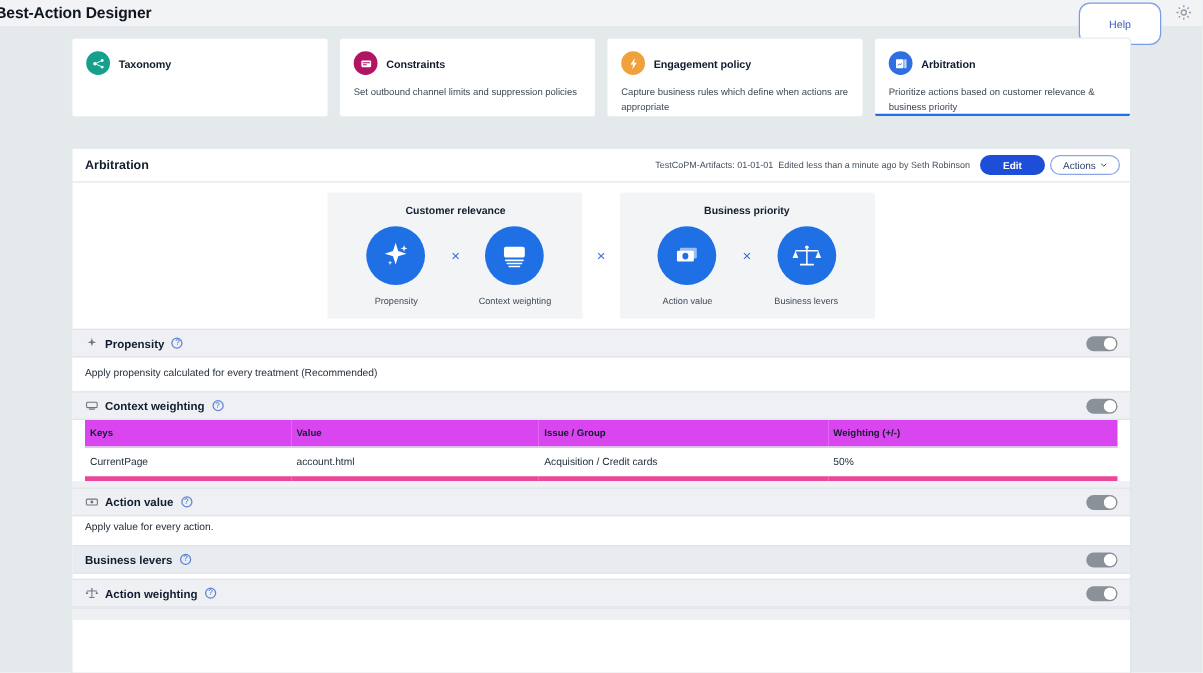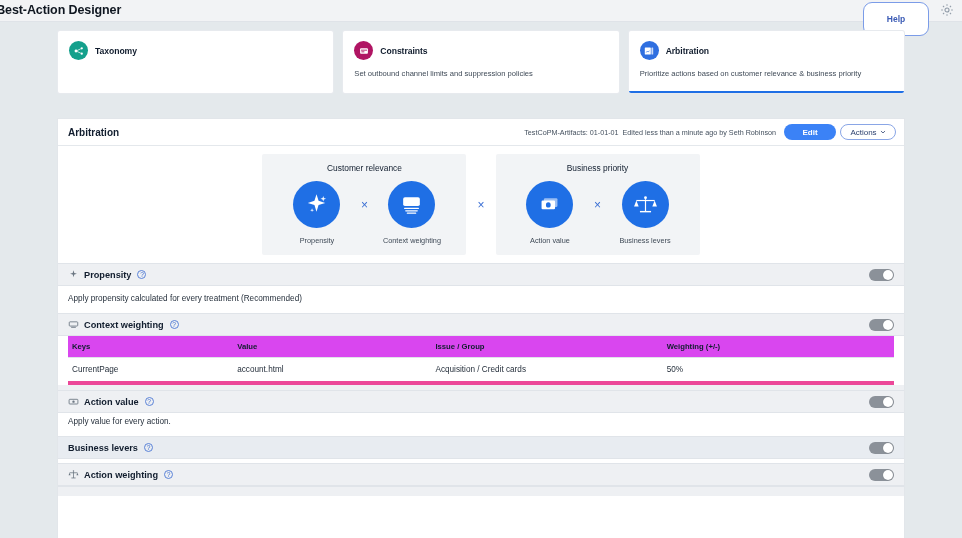--- a/index.html
+++ b/index.html
@@ -19,21 +19,21 @@
   .app-title {
     position: absolute; left: -12px; top: 3px;
     font-size: 12.5px; font-weight: bold; color: #0f1620;
     letter-spacing: -0.1px; white-space: nowrap;
   }
   .help-btn {
     position: absolute; right: 33px; top: 2px;
     width: 66px; height: 34px;
     border: 1px solid #7b9ce8; border-radius: 9px;
     background: #fff; color: #3b5bb5;
-    font-size: 8.5px; font-weight: bold;
+    font-size: 8.5px; font-weight: normal;
     display: flex; align-items: center; justify-content: center;
     cursor: pointer;
   }
   .gear-btn {
     position: absolute; right: 8px; top: 3px;
     width: 14px; height: 14px; cursor: pointer;
     color: #8e99a6;
   }
   .gear-btn svg { display: block; }
 
@@ -84,21 +84,21 @@
   }
   .panel-title { font-size: 10px; font-weight: bold; color: #111d2e; }
   .meta {
     position: absolute; right: 128px; top: 50%; transform: translateY(-50%);
     font-size: 7.2px; color: #44505e; white-space: nowrap;
   }
   .meta .sep { display: inline-block; width: 4px; }
   .edit-btn {
     position: absolute; right: 68px; top: 5px;
     width: 52px; height: 16px; border-radius: 9px;
-    background: #3b82f6; color: #fff;
+    background: #1d4ed8; color: #fff;
     font-size: 8px; font-weight: bold;
     display: flex; align-items: center; justify-content: center;
     cursor: pointer;
   }
   .actions-btn {
     position: absolute; right: 8px; top: 5px;
     width: 56px; height: 16px; border-radius: 9px;
     border: 1px solid #8aa6e6; background: #fff; color: #2a3f6e;
     font-size: 8px;
     display: flex; align-items: center; justify-content: center; gap: 3px;
@@ -110,21 +110,21 @@
   .formula {
     height: 117px; display: flex; align-items: center; justify-content: center;
     gap: 0;
   }
   .group {
     background: #f2f4f6; border-radius: 2px;
     padding: 9px 16px 10px 16px; text-align: center;
     min-width: 204px;
   }
   .group-title {
-    font-size: 8.4px; font-weight: normal; color: #111d2e; margin-bottom: 8px;
+    font-size: 8.4px; font-weight: bold; color: #111d2e; margin-bottom: 8px;
   }
   .group-row { display: flex; align-items: center; gap: 13px; justify-content: center; }
   .node { width: 62px; text-align: center; }
   .node-circle {
     width: 47px; height: 47px; border-radius: 50%;
     background: #1f6fe5; margin: 0 auto 8px auto;
     display: flex; align-items: center; justify-content: center;
   }
   .node-circle svg { display: block; }
   .node-label { font-size: 7.3px; color: #3f4a57; }
@@ -213,20 +213,31 @@
         <svg viewBox="0 0 20 20" width="12" height="12" fill="none" stroke="#fff" stroke-width="1.5">
           <rect x="3.5" y="5.5" width="13" height="9" rx="1.4" fill="#fff" stroke="none"></rect>
           <path d="M5 8.6h10M5.6 11.4h5" stroke="#b01463" stroke-width="1.5"></path>
         </svg>
       </div>
       <div class="card-title">Constraints</div>
     </div>
     <div class="card-desc">Set outbound channel limits and suppression policies</div>
   </div>
 
+  <div class="card">
+    <div class="card-head">
+      <div class="card-ico" style="background:#efa23c">
+        <svg viewBox="0 0 20 20" width="12" height="12" fill="#fff">
+          <path d="M11.6 2.2L5.6 11h3.6l-1.3 6.8 6.2-9.1h-3.7z"></path>
+        </svg>
+      </div>
+      <div class="card-title">Engagement policy</div>
+    </div>
+    <div class="card-desc">Capture business rules which define when actions are appropriate</div>
+  </div>
 
   <div class="card active">
     <div class="card-head">
       <div class="card-ico" style="background:#2f6fe0">
         <svg viewBox="0 0 20 20" width="12" height="12" fill="none">
           <rect x="3" y="4" width="10" height="12" rx="1" fill="#fff"></rect>
           <rect x="14" y="4" width="3" height="12" rx="1" fill="#fff" opacity=".75"></rect>
           <path d="M5.3 12.6l2-2.6 1.6 1.8 1.6-2.4" stroke="#2f6fe0" stroke-width="1.1" fill="none"></path>
         </svg>
       </div>

